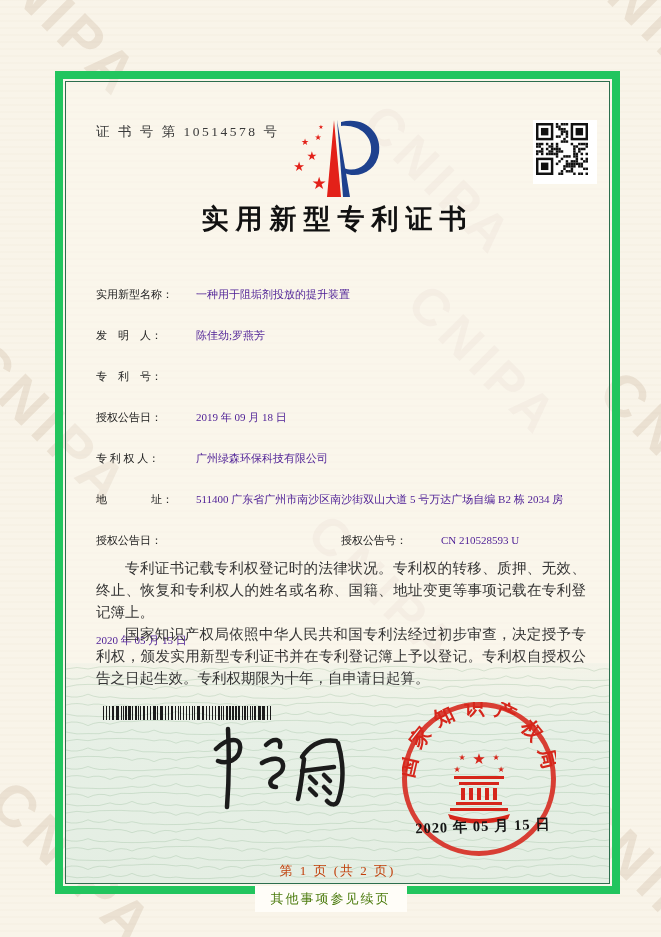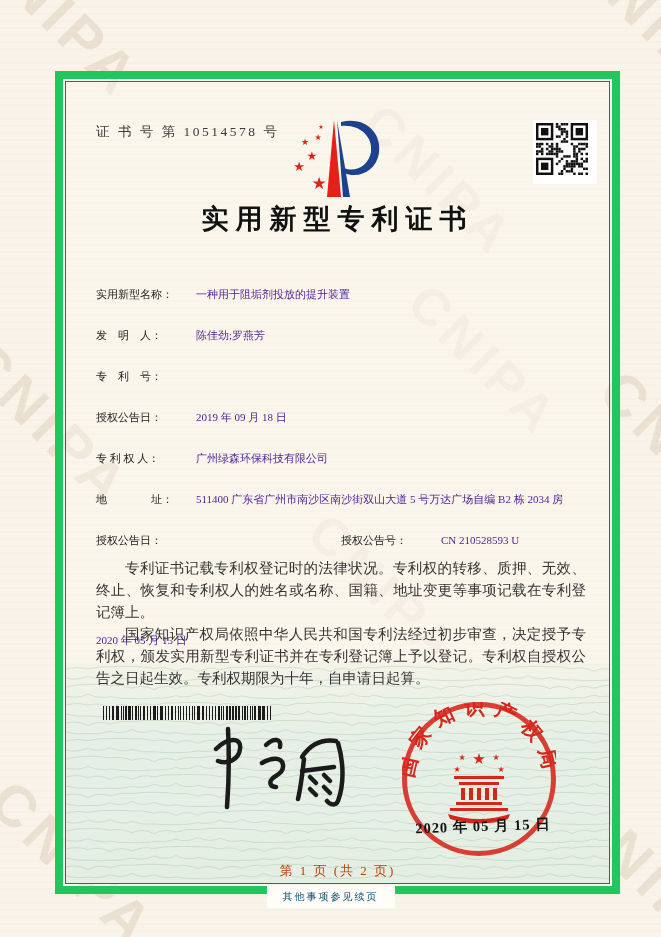--- a/index.html
+++ b/index.html
@@ -79,21 +79,21 @@
     position:absolute;left:347px;top:738px;width:146px;z-index:7;text-align:center;
     font-size:14.5px;font-weight:700;letter-spacing:1px;color:#141414;
     transform:rotate(-2deg);
   }
   .page-num{
     position:absolute;left:0;top:783px;width:100%;text-align:center;z-index:6;
     font-size:13px;letter-spacing:2px;color:#c2410c;
   }
   .continuation{
     position:absolute;left:50%;top:886px;transform:translateX(-50%);z-index:6;
-    background:#fffdf8;padding:4px 16px;font-size:10px;letter-spacing:2px;color:#0c4a6e;
+    background:#fffdf8;padding:4px 16px;font-size:13px;letter-spacing:2px;color:#4d7c0f;
   }
 </style>
 </head>
 <body>
 
 <div class="wm" style="left:-45px;top:-20px;">CNIPA</div>
 <div class="wm" style="left:555px;top:-10px;">CNIPA</div>
 <div class="wm" style="left:-55px;top:390px;">CNIPA</div>
 <div class="wm" style="left:580px;top:420px;">CNIPA</div>
 <div class="wm" style="left:-30px;top:830px;">CNIPA</div>

